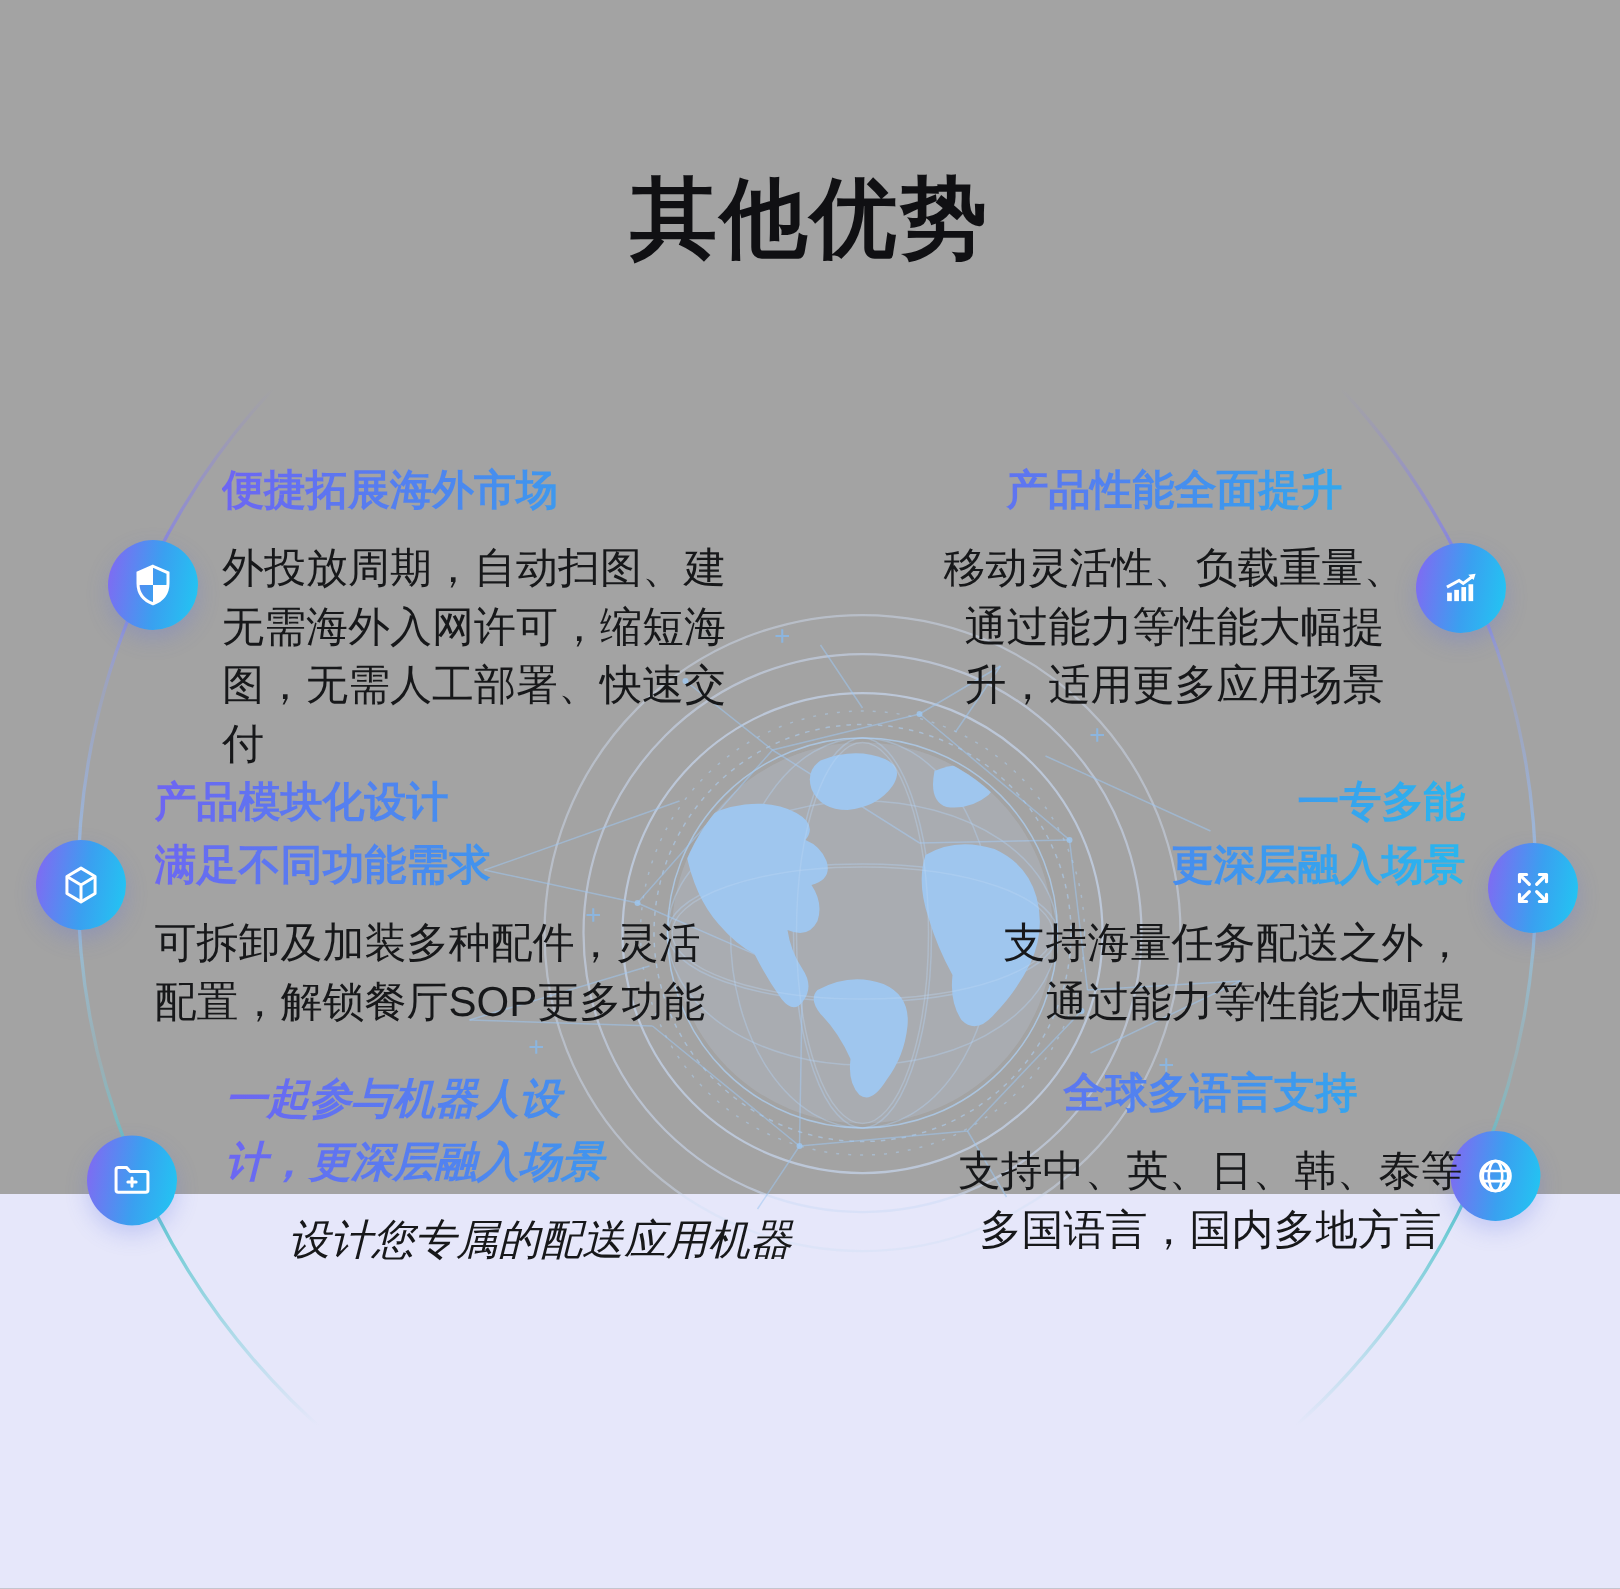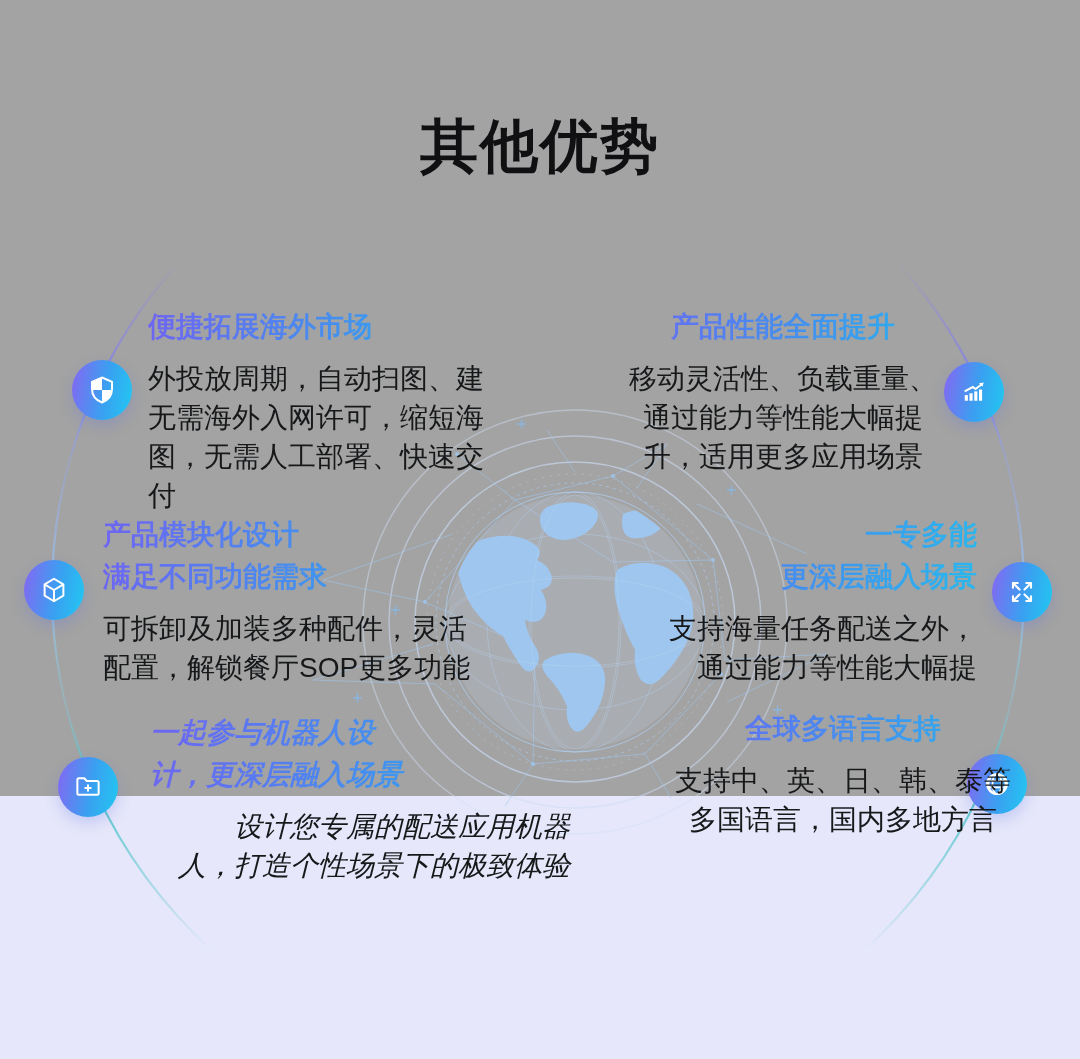--- a/index.html
+++ b/index.html
@@ -30,22 +30,22 @@
     -webkit-background-clip:text;background-clip:text;
     color:transparent;
   }
   .f-body{font-size:28px;font-weight:400;line-height:39px;color:#17181a;margin-top:11px;}
 
   .f1{left:148px;top:306px;width:352px;text-align:left;}
   .f2{left:608px;top:306px;width:350px;text-align:center;}
   .f3{left:103px;top:514px;width:380px;text-align:left;}
   .f4{left:597px;top:514px;width:380px;text-align:right;}
   .f5{left:150px;top:712px;width:420px;text-align:left;font-style:italic;}
-  .f5 .f-body{text-align:right;}
-  .f6{left:632px;top:708px;width:350px;text-align:center;margin-left:36px;}
+  .f5 .f-body{text-align:center;}
+  .f6{left:632px;top:708px;width:350px;text-align:center;}
 
   
   .bubble{
     position:absolute;z-index:2;width:60px;height:60px;border-radius:50%;
     background:linear-gradient(100deg,#7b6ef2 8%,#3aa0f0 55%,#23c4f2 95%);
     display:flex;align-items:center;justify-content:center;
     box-shadow:0 6px 14px rgba(90,110,230,.25);
   }
   .bubble svg{display:block;}
   .b-shield{left:72px;top:360px;}
@@ -245,21 +245,20 @@
     </div>
   </div>
 
   <div class="feature f5">
     <div class="f-title">
       <div>一起参与机器人设</div>
       <div>计，更深层融入场景</div>
     </div>
     <div class="f-body">
       <div>设计您专属的配送应用机器</div>
-      <div>人，打造个性场景下的极致体验</div>
     </div>
   </div>
 
   <div class="feature f6">
     <div class="f-title">
       <div>全球多语言支持</div>
     </div>
     <div class="f-body">
       <div>支持中、英、日、韩、泰等</div>
       <div>多国语言，国内多地方言</div>

